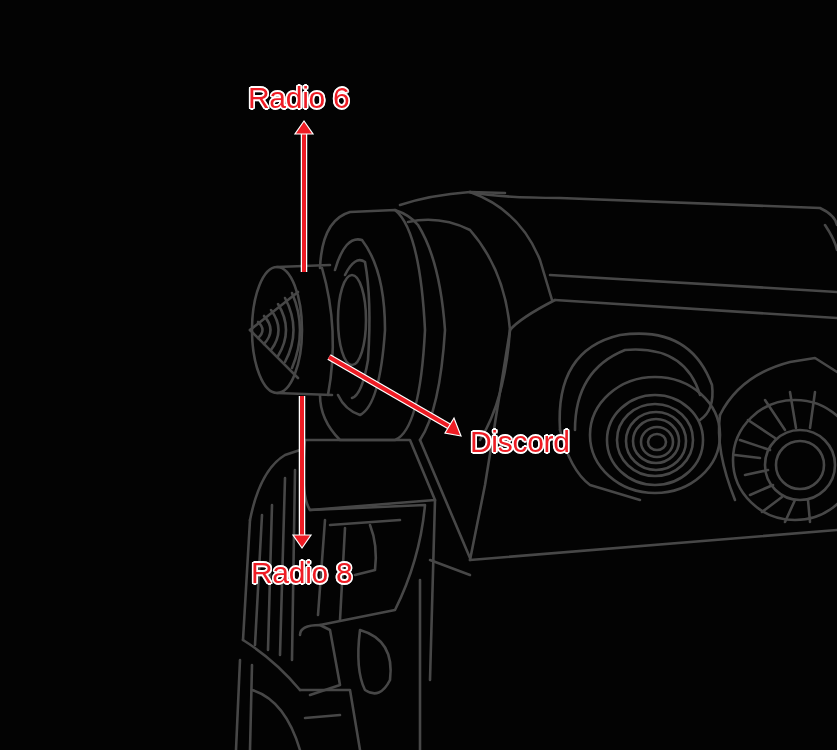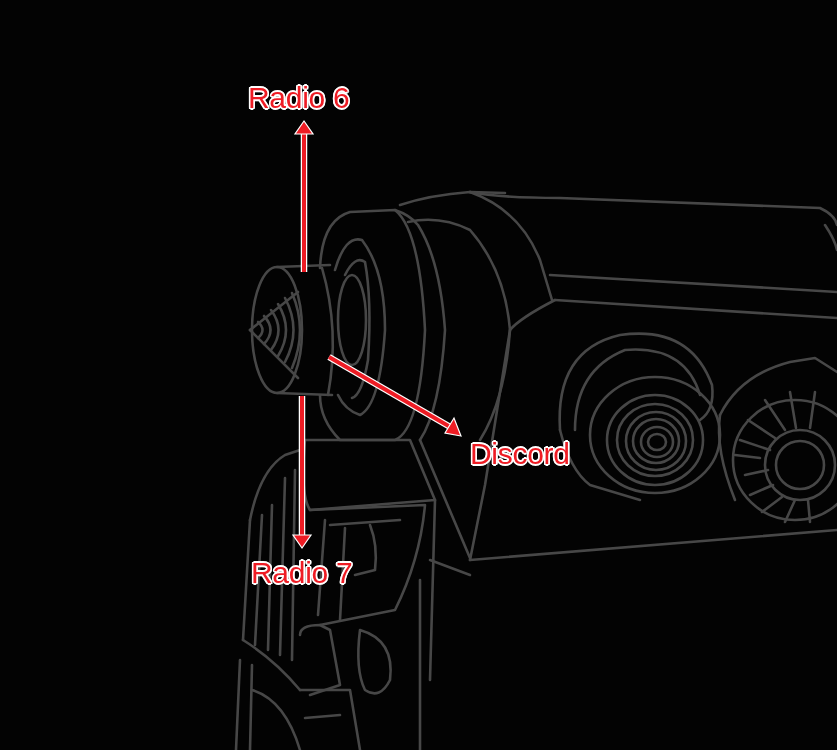--- a/index.html
+++ b/index.html
@@ -18,21 +18,21 @@
       white-space: nowrap;
       line-height: 1;
       text-shadow:
         -1.4px -1.4px 0 #fff, 1.4px -1.4px 0 #fff,
         -1.4px 1.4px 0 #fff, 1.4px 1.4px 0 #fff,
         0 -1.6px 0 #fff, 0 1.6px 0 #fff,
         -1.6px 0 0 #fff, 1.6px 0 0 #fff;
       letter-spacing: -0.3px;
     }
     #lbl-radio1 { left: 248px; top: 83px; }
-    #lbl-discord { left: 470px; top: 427px; margin-top: 12px; }
+    #lbl-discord { left: 470px; top: 427px; }
     #lbl-radio2 { left: 251px; top: 558px; }
   </style>
 </head>
 <body>
 
 <svg id="canvas" viewBox="0 0 837 750" xmlns="http://www.w3.org/2000/svg">
   <g>
 
     <ellipse class="line" cx="277" cy="330" rx="25" ry="63"></ellipse>
     <path class="line" d="M277 267 L330 265"></path>
@@ -138,13 +138,13 @@
   </g>
   <g>
     <line class="arrow-outline" x1="329" y1="357" x2="452" y2="428"></line>
     <line class="arrow" x1="329" y1="357" x2="452" y2="428"></line>
     <polygon class="arrowhead" points="461,436 445,433 454,418"></polygon>
   </g>
 </svg>
 
 <div class="label" id="lbl-radio1">Radio 6</div>
 <div class="label" id="lbl-discord">Discord</div>
-<div class="label" id="lbl-radio2">Radio 7</div>
+<div class="label" id="lbl-radio2">Radio 8</div>
 
 </body></html>

